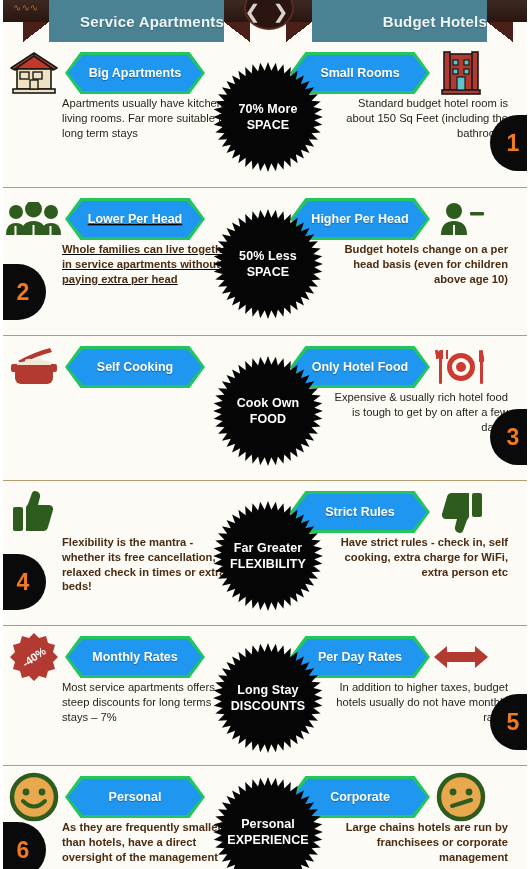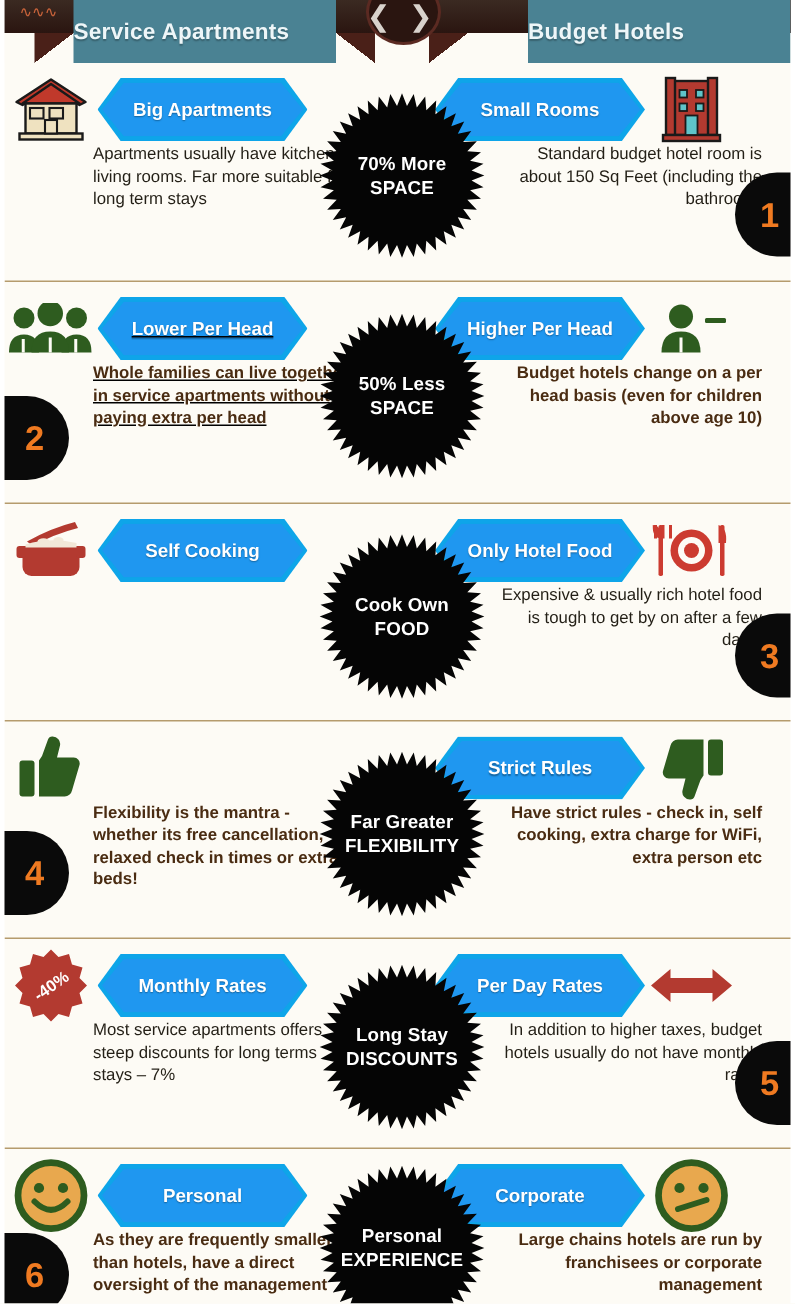--- a/index.html
+++ b/index.html
@@ -26,29 +26,29 @@
   .topstrip:before{
     content:"";position:absolute;left:0;top:0;width:530px;height:22px;
     background:linear-gradient(180deg,#3b2a22 0%,#2a1510 100%);
   }
   .whitecut{
     position:absolute;top:22px;left:0;width:530px;height:20px;background:#fdfbf5;
   }
   .banner{
     position:absolute;top:0;height:42px;
     background:#4a8293;
-    display:flex;align-items:center;justify-content:flex-start;
+    display:flex;align-items:center;justify-content:flex-end;
     z-index:6;
   }
   .banner span{
     color:#eef6f8;font-size:15px;font-weight:bold;letter-spacing:.2px;
     text-shadow:0 1px 1px rgba(0,0,0,.25);
   }
   .banner-left{left:46px;width:175px;}
-  .banner-right{left:309px;width:175px;margin-left:40px;}
+  .banner-right{left:309px;width:175px;}
   .ribbon-tail{
     position:absolute;top:22px;width:26px;height:20px;z-index:5;
   }
   .tail-l1{left:20px;background:linear-gradient(to bottom right,#4a2018 50%,transparent 50%);}
   .tail-l2{left:221px;background:linear-gradient(to bottom left,#4a2018 50%,transparent 50%);}
   .tail-r1{left:283px;background:linear-gradient(to bottom right,#4a2018 50%,transparent 50%);}
   .tail-r2{left:484px;background:linear-gradient(to bottom left,#4a2018 50%,transparent 50%);}
   .chev{
     position:absolute;top:-2px;left:241px;width:48px;height:30px;z-index:8;
     color:#d8d2cc;font-size:19px;letter-spacing:3px;text-align:center;
@@ -87,21 +87,21 @@
   
   .hexlab{
     position:relative;width:134px;height:36px;
     background:#1f97f0;
     clip-path:polygon(0% 50%, 11% 0%, 89% 0%, 100% 50%, 89% 100%, 11% 100%);
     display:flex;align-items:center;justify-content:center;
     text-align:center;
   }
   .hexwrap{
     position:relative;width:140px;height:42px;
-    background:#0ea5e9;
+    background:#22c55e;
     clip-path:polygon(0% 50%, 11% 0%, 89% 0%, 100% 50%, 89% 100%, 11% 100%);
     display:flex;align-items:center;justify-content:center;
   }
   .hexwrap .hexlab{width:134px;height:36px;}
   .hexlab span{
     color:#ffffff;font-size:12.5px;font-weight:bold;line-height:1.15;
     text-shadow:0 1px 1px rgba(0,0,0,.35);
   }
   
   .desc{

